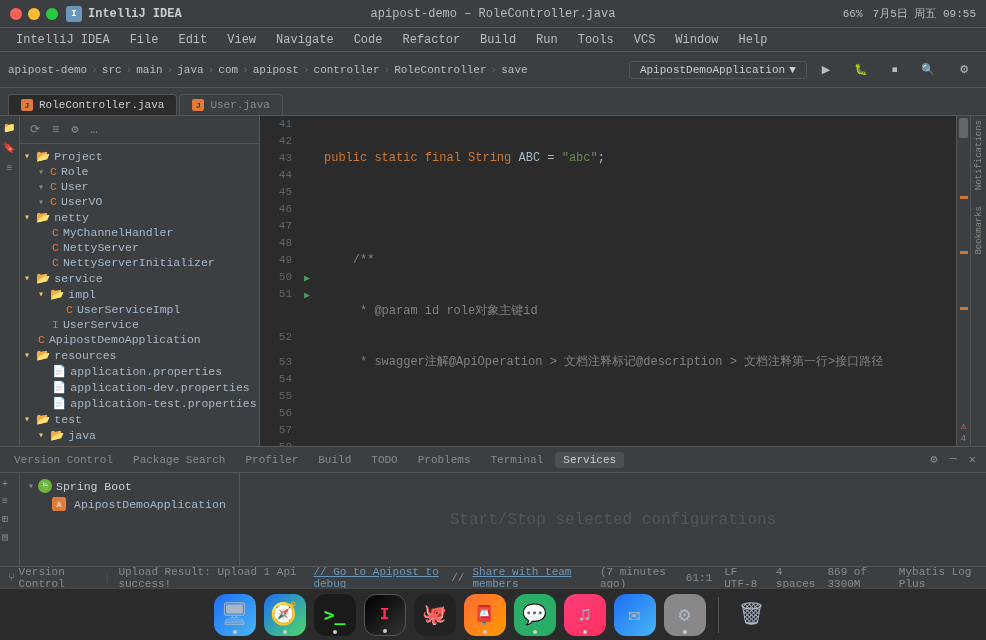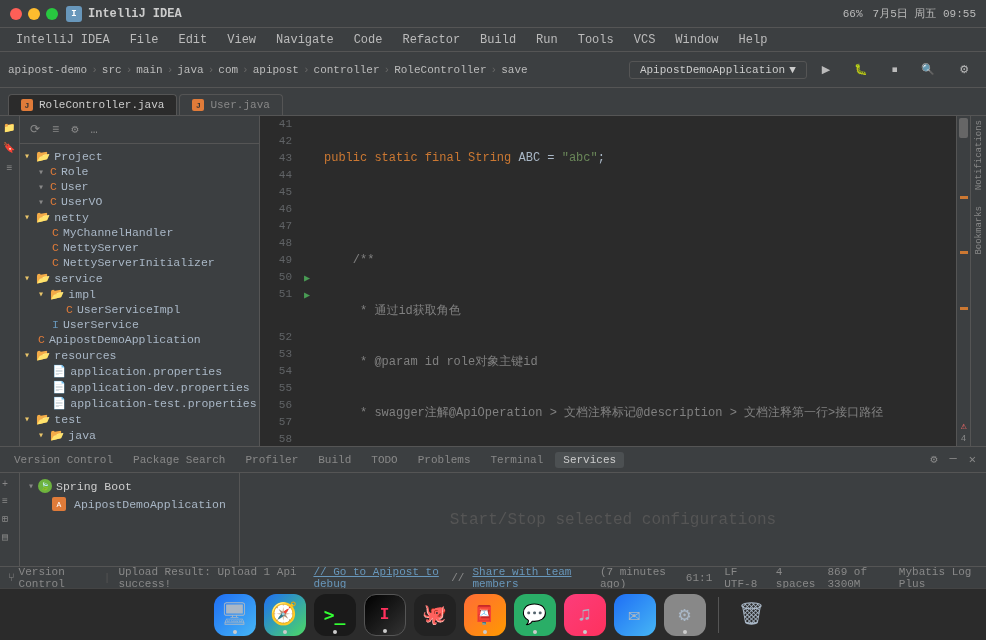--- a/index.html
+++ b/index.html
@@ -480,20 +480,21 @@
     <div class="traffic-lights">
       <div class="traffic-light tl-red"></div>
       <div class="traffic-light tl-yellow"></div>
       <div class="traffic-light tl-green"></div>
     </div>
     <div class="title-bar-app">
       <div class="app-icon">I</div>
       <span>IntelliJ IDEA</span>
     </div>
   </div>
+  <div class="title-bar-center">apipost-demo – RoleController.java</div>
   <div class="title-bar-right">
     <span>66%</span>
     <span>
       <span>7月5日 周五</span>&nbsp;<span>09:55</span>
     </span>
   </div>
 </div>
 
 <div class="menu-bar">
   <span class="menu-item">IntelliJ IDEA</span>
@@ -701,21 +702,21 @@
         <div style="line-height:17px;">43</div>
         <div style="line-height:17px;">44</div>
         <div style="line-height:17px;">45</div>
         <div style="line-height:17px;">46</div>
         <div style="line-height:17px;">47</div>
         <div style="line-height:17px;">48</div>
         <div style="line-height:17px;">49</div>
         <div style="line-height:17px;">50</div>
         <div style="line-height:17px;">51</div>
         <div style="line-height:17px;margin-top:26px;">52</div>
-        <div style="line-height:17px;">53</div>
+        <div style="line-height:17px;margin-top:8px;">53</div>
         <div style="line-height:17px;">54</div>
         <div style="line-height:17px;">55</div>
         <div style="line-height:17px;">56</div>
         <div style="line-height:17px;">57</div>
         <div style="line-height:17px;">58</div>
         <div style="line-height:17px;">39</div>
         <div style="line-height:17px;">60</div>
 
         <div style="line-height:17px;"></div>
 
@@ -750,21 +751,20 @@
         <div style="height:17px;"></div>
 
       </div>
 
       <div class="code-content" style="font-family:Menlo,Monaco,'Courier New',monospace;font-size:12px;background:#2b2b2b;overflow:auto;flex:1;">
         <div class="code-line">
           <span class="kw">public</span><span> </span><span class="kw">static</span><span> </span><span class="kw">final</span><span> </span><span class="kw">String</span><span> ABC = </span><span class="str">"abc"</span><span>;</span>
         </div>
         <div class="code-line">&nbsp;</div>
         <div class="code-line"><span class="comment">    /**</span></div>
-        <div class="code-line"><span class="comment">     * 通过id获取角色</span></div>
         <div class="code-line"><span class="comment">     * @param id role对象主键id</span></div>
         <div class="code-line"><span class="comment">     * swagger注解@ApiOperation &gt; 文档注释标记@description &gt; 文档注释第一行&gt;接口路径</span></div>
         
         
         
         
         
         
         
         

